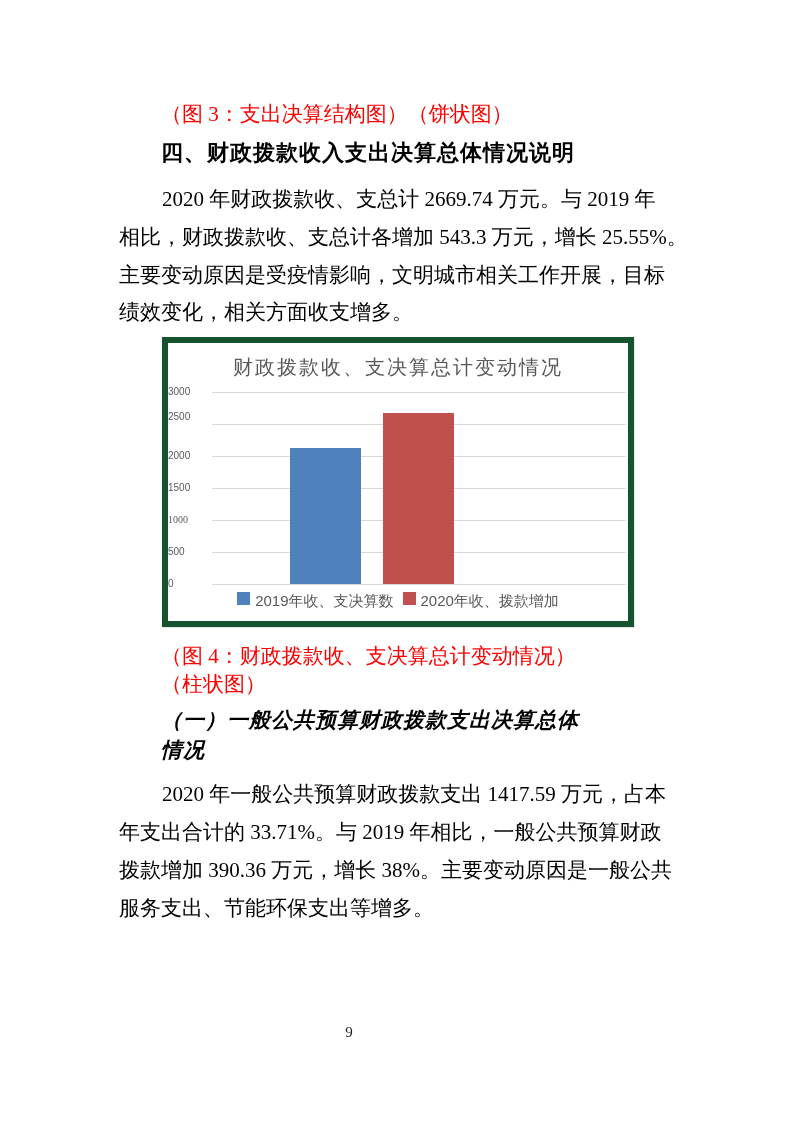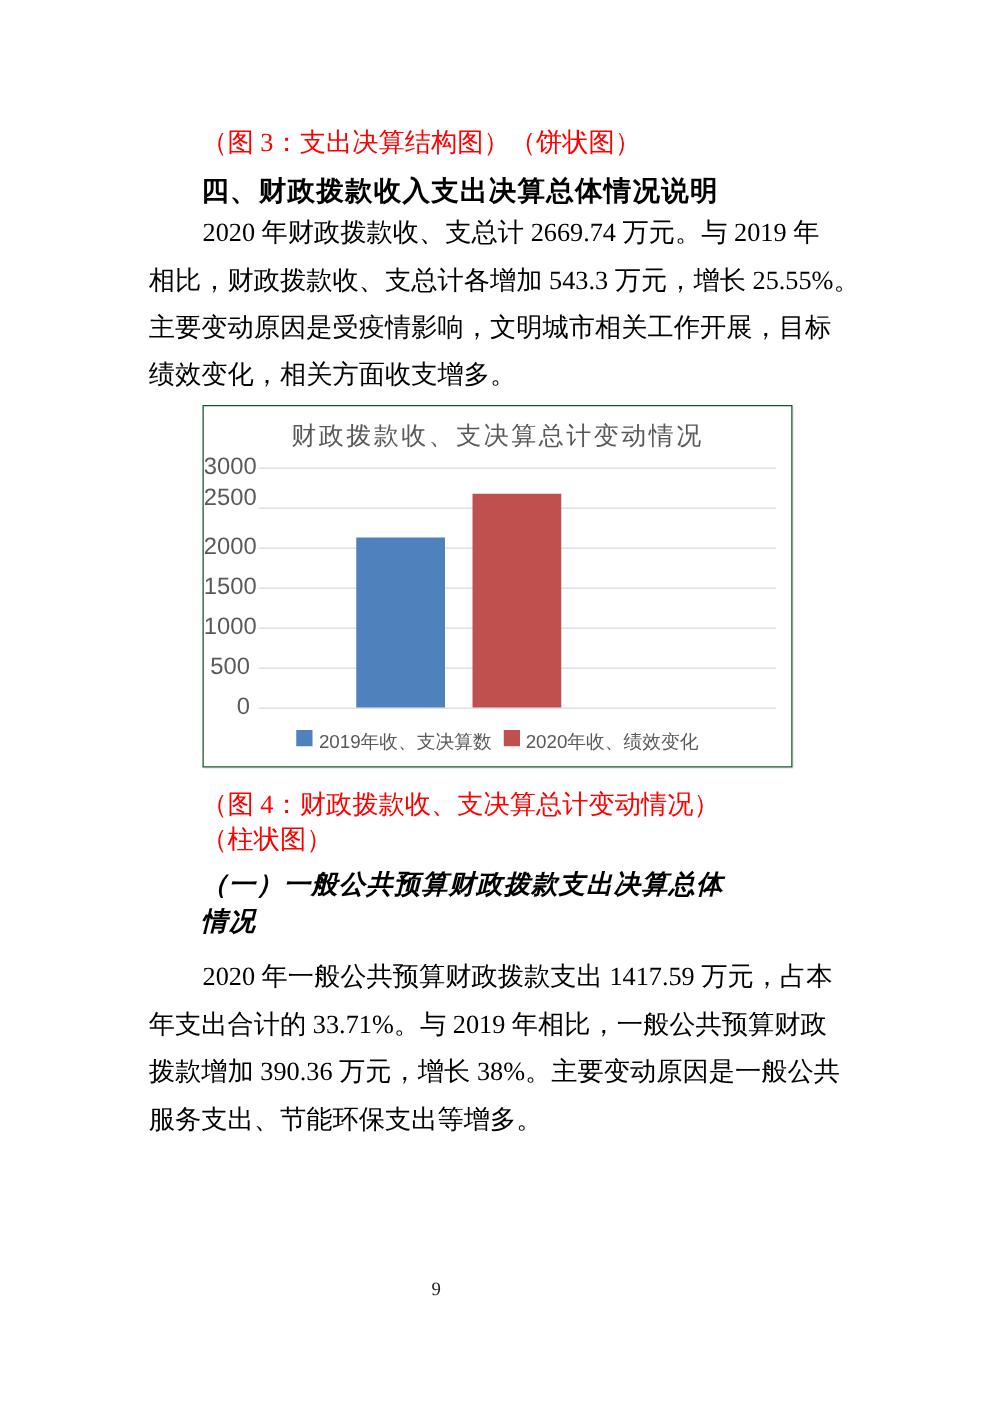--- a/index.html
+++ b/index.html
@@ -17,38 +17,38 @@
 
   
   .h-main { font-family: "Liberation Sans", "DejaVu Sans", sans-serif;
             font-weight: bold; font-size: 22px; line-height: 30px;
             margin: 10px 0 0 42px; letter-spacing: 1px; }
   .h-sub  { font-family: "Liberation Serif", "DejaVu Serif", serif;
             font-weight: bold; font-style: italic; font-size: 21px;
             line-height: 30px; margin: 7px 0 0 42px; letter-spacing: 1px; }
 
   
-  .para { margin-top: 0; font-size: 21px; }
+  .para { margin-top: 13px; font-size: 21px; }
   .para-2 { margin-top: 11px; }
   .tline { line-height: 37.8px; text-align: justify; text-align-last: justify;
            text-justify: inter-character; white-space: nowrap; overflow: visible; }
   .tline.first { padding-left: 43px; }
   .tline.last { text-align-last: left; }
 
   
   .chart-box { position: relative; margin: 5px 0 0 43px; width: 472px; height: 290px;
-               background: #fff; border: 1px solid #14532d;
+               background: #fff; border: 6px solid #14532d;
                box-shadow: 1px 1px 0 #e8e8e8;
                font-family: "Liberation Sans", "DejaVu Sans", sans-serif; }
   .chart-title { position: absolute; top: 11px; left: 0; right: 0; text-align: center;
                  font-size: 20px; line-height: 26px; color: #595959; letter-spacing: 2px; }
   .plot { position: absolute; left: 44px; top: 49px; width: 414px; height: 192px; }
   .gridline { position: absolute; left: 0; right: 0; height: 1px; background: #d9d9d9; }
-  .ytick { position: absolute; left: 0; width: 37px; text-align: right;
-           font-size: 19px; line-height: 16px; color: #595959; }
+  .ytick { position: absolute; left: 0; width: 37px; 
+           font-size: 10px; line-height: 16px; color: #595959; }
   .bar { position: absolute; bottom: 0; width: 71px; }
   .legend { position: absolute; left: 0; right: 0; bottom: 10px; display: flex;
             justify-content: center; align-items: center; gap: 9px;
             font-size: 15px; color: #595959; }
   .legend-item { display: flex; gap: 5px; }
   .legend-swatch { width: 13px; height: 13px; display: inline-block; }
 
   
   .page-number { position: absolute; top: 1024px; left: 0; right: 0;
                  text-align: center; font-size: 15px; color: #222; }
@@ -69,21 +69,21 @@
       <div class="tline last">绩效变化，相关方面收支增多。</div>
     </div>
 
   <div class="chart-box">
     <div class="chart-title">财政拨款收、支决算总计变动情况</div>
     <div id="yticks">
         <div class="ytick" style="top: 41px;">3000</div>
         <div class="ytick" style="top: 66px;">2500</div>
         <div class="ytick" style="top: 105px;">2000</div>
         <div class="ytick" style="top: 137px;">1500</div>
-        <div class="ytick" style="top: 169px;">1000</div>
+        <div class="ytick" style="top: 169px; font-family: Liberation Serif, serif;">1000</div>
         <div class="ytick" style="top: 201px;">500</div>
         <div class="ytick" style="top: 233px;">0</div>
       </div>
     <div class="plot" id="plot">
         <div class="gridline" style="top: 0px;"></div>
         <div class="gridline" style="top: 32px;"></div>
         <div class="gridline" style="top: 64px;"></div>
         <div class="gridline" style="top: 96px;"></div>
         <div class="gridline" style="top: 128px;"></div>
         <div class="gridline" style="top: 160px;"></div>
@@ -91,21 +91,21 @@
         <div class="bar" style="left: 78px; height: 136.092px; background: rgb(79, 129, 189);"></div>
         <div class="bar" style="left: 171px; height: 170.863px; background: rgb(192, 80, 77);"></div>
       </div>
     <div class="legend" id="legend">
         <div class="legend-item">
           <span class="legend-swatch" style="background: rgb(79, 129, 189);"></span>
           <span>2019年收、支决算数</span>
         </div>
         <div class="legend-item">
           <span class="legend-swatch" style="background: rgb(192, 80, 77);"></span>
-          <span>2020年收、绩效变化</span>
+          <span>2020年收、拨款增加</span>
         </div>
       </div>
   </div>
 
   <div class="caption red caption-2">（图 4：财政拨款收、支决算总计变动情况）（柱状图）</div>
 
 
   <div class="h-sub">（一）一般公共预算财政拨款支出决算总体情况</div>
 
   <div class="para para-2" id="para2">

